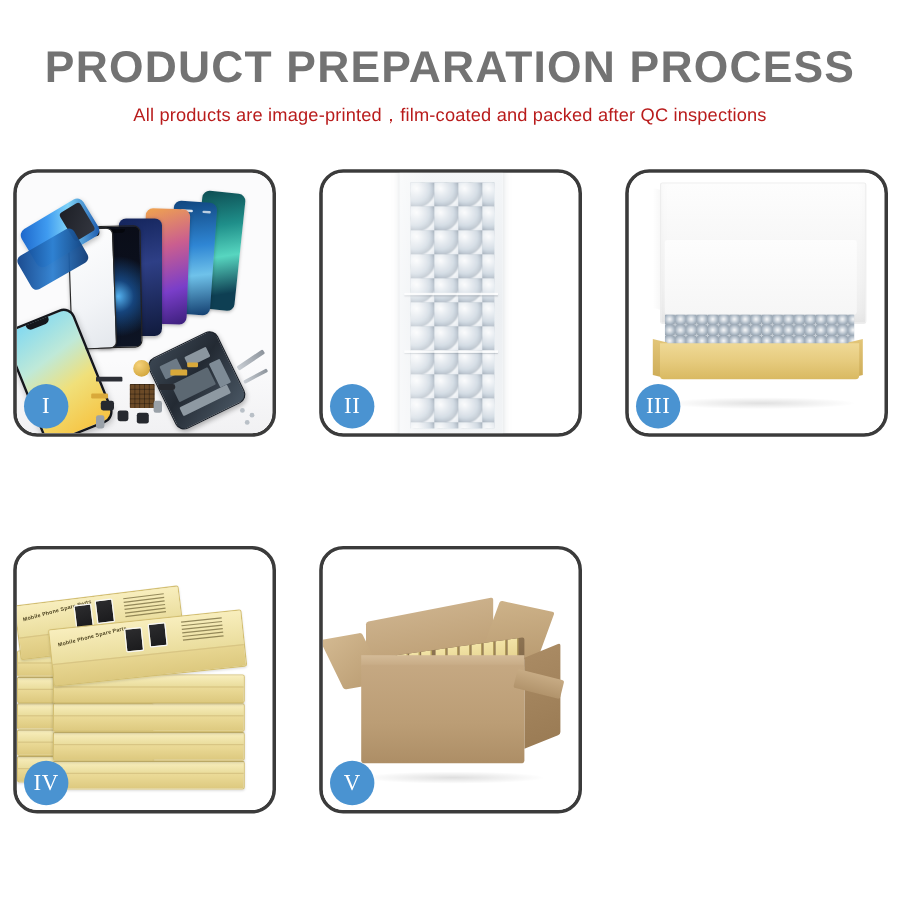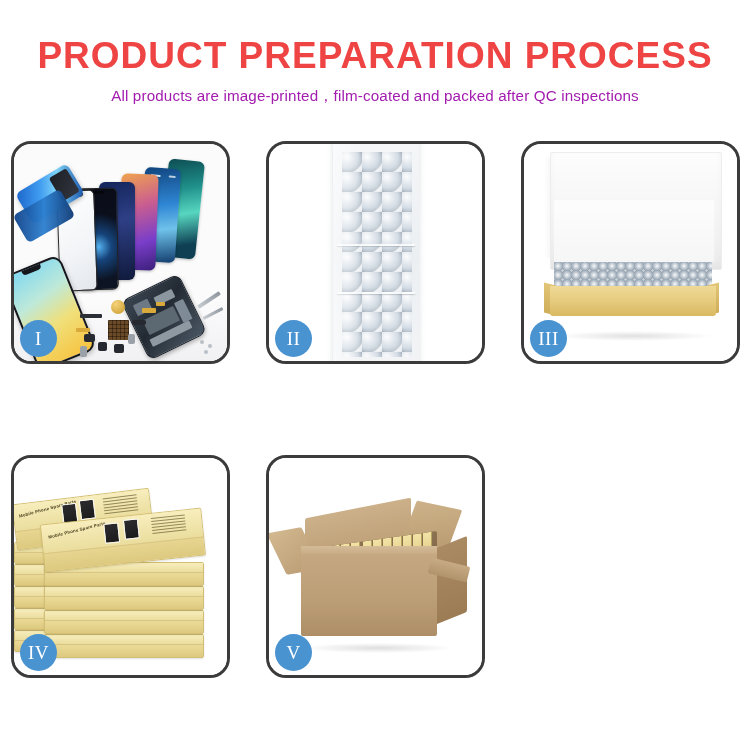--- a/index.html
+++ b/index.html
@@ -30,32 +30,32 @@
     width: 750px;
     text-align: center;
   }
   .title {
     margin: 0;
     padding-top: 36px;
     font-family: "Liberation Sans", sans-serif;
     font-size: 37px;
     font-weight: 700;
     letter-spacing: 1.0px;
-    color: #ef4444;
+    color: #737373;
     line-height: 1.1;
     white-space: nowrap;
   }
   .subtitle {
     margin: 0;
     padding-top: 9px;
     font-family: "Liberation Sans", sans-serif;
     font-size: 15.2px;
     font-weight: 400;
     letter-spacing: 0.15px;
-    color: #a21caf;
+    color: #b91c1c;
     white-space: nowrap;
   }
 
   
   .grid {
     position: absolute;
     left: 11px;
     top: 141px;
     width: 730px;
     height: 537px;

